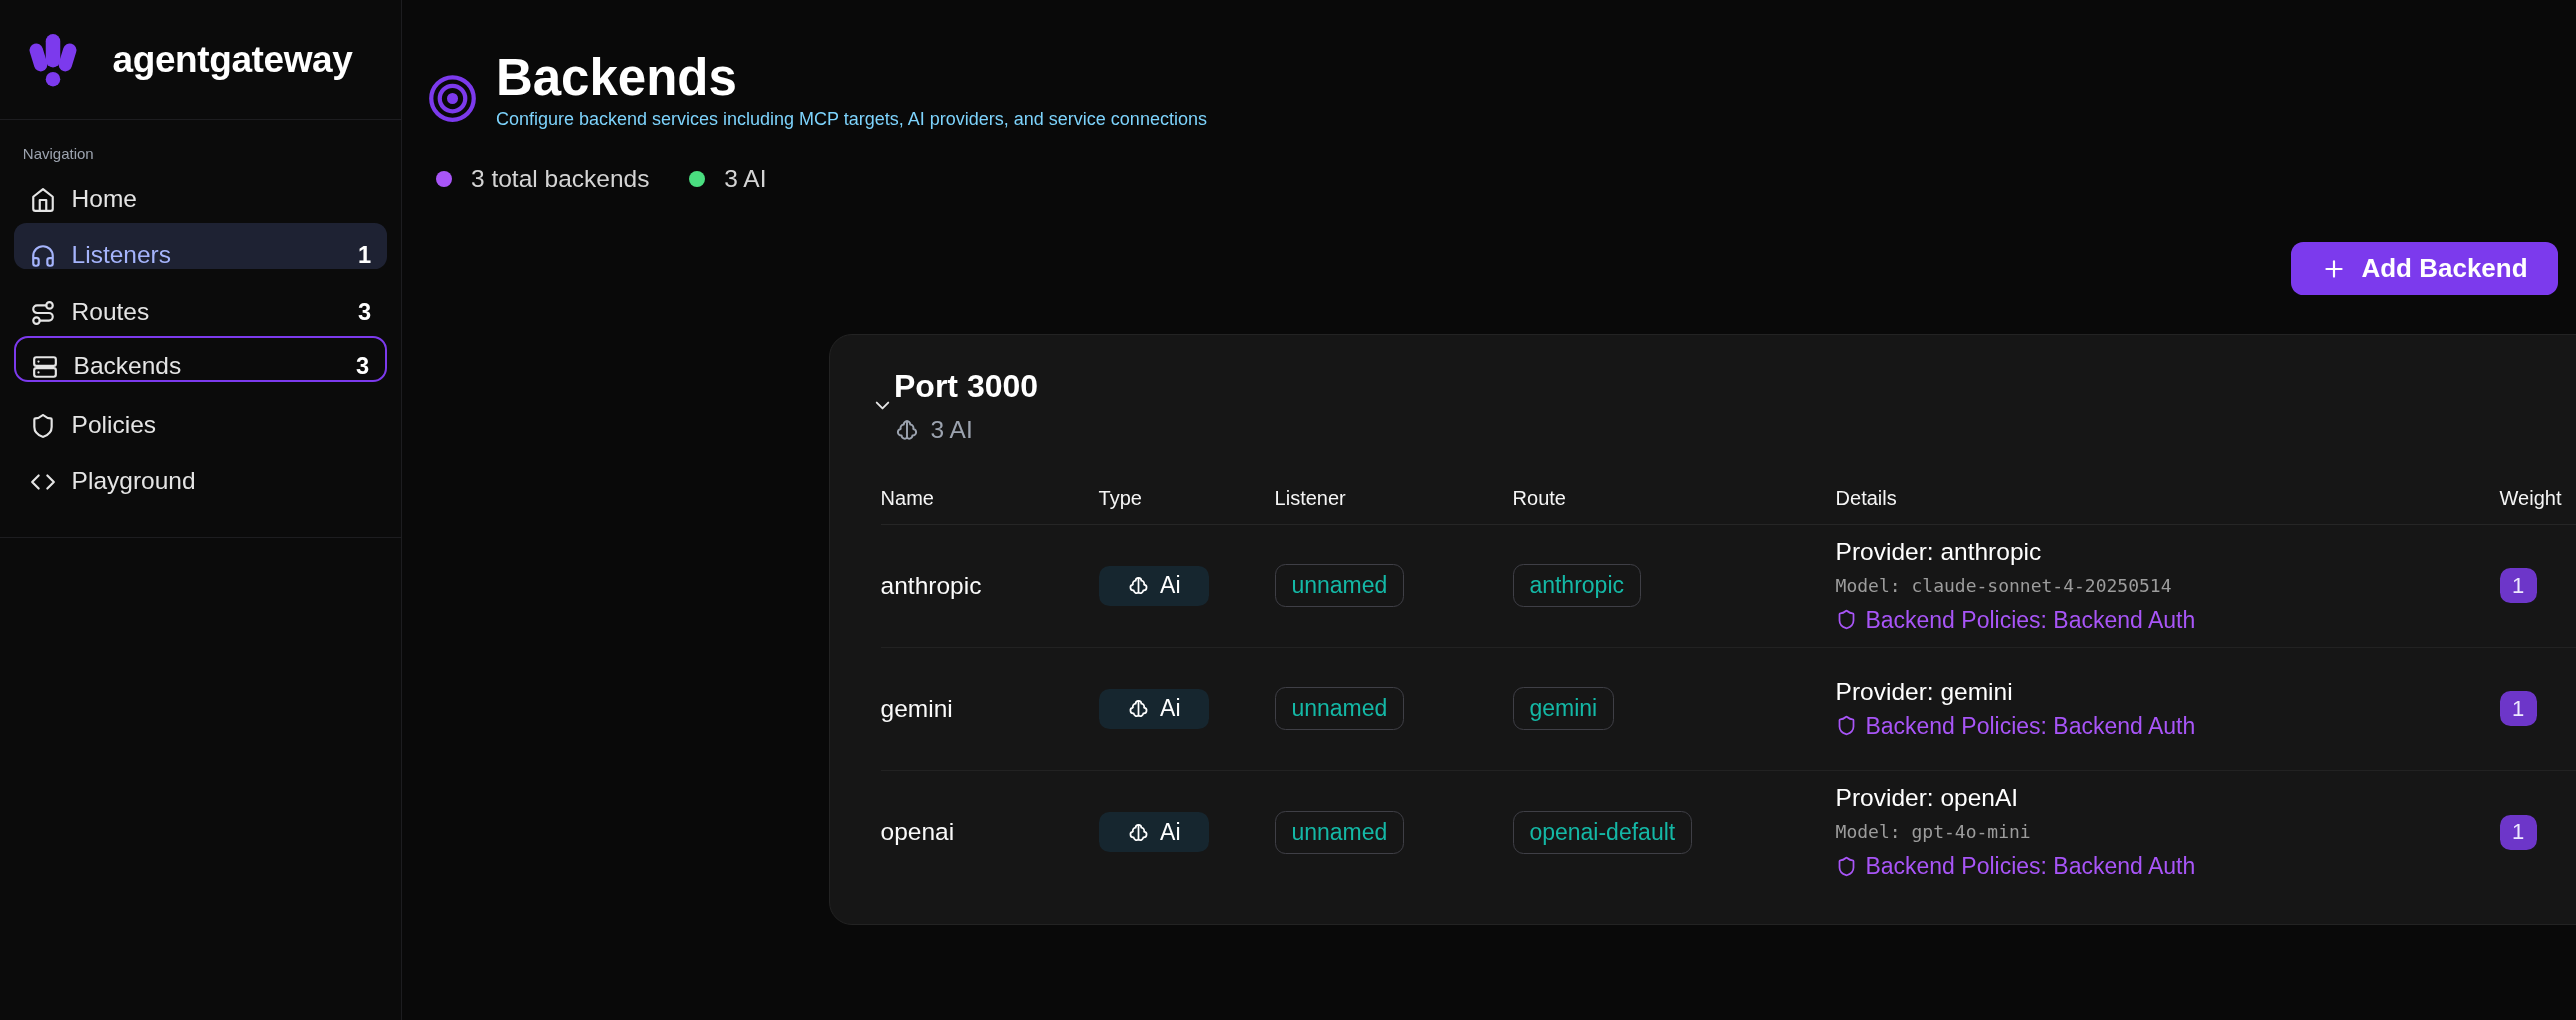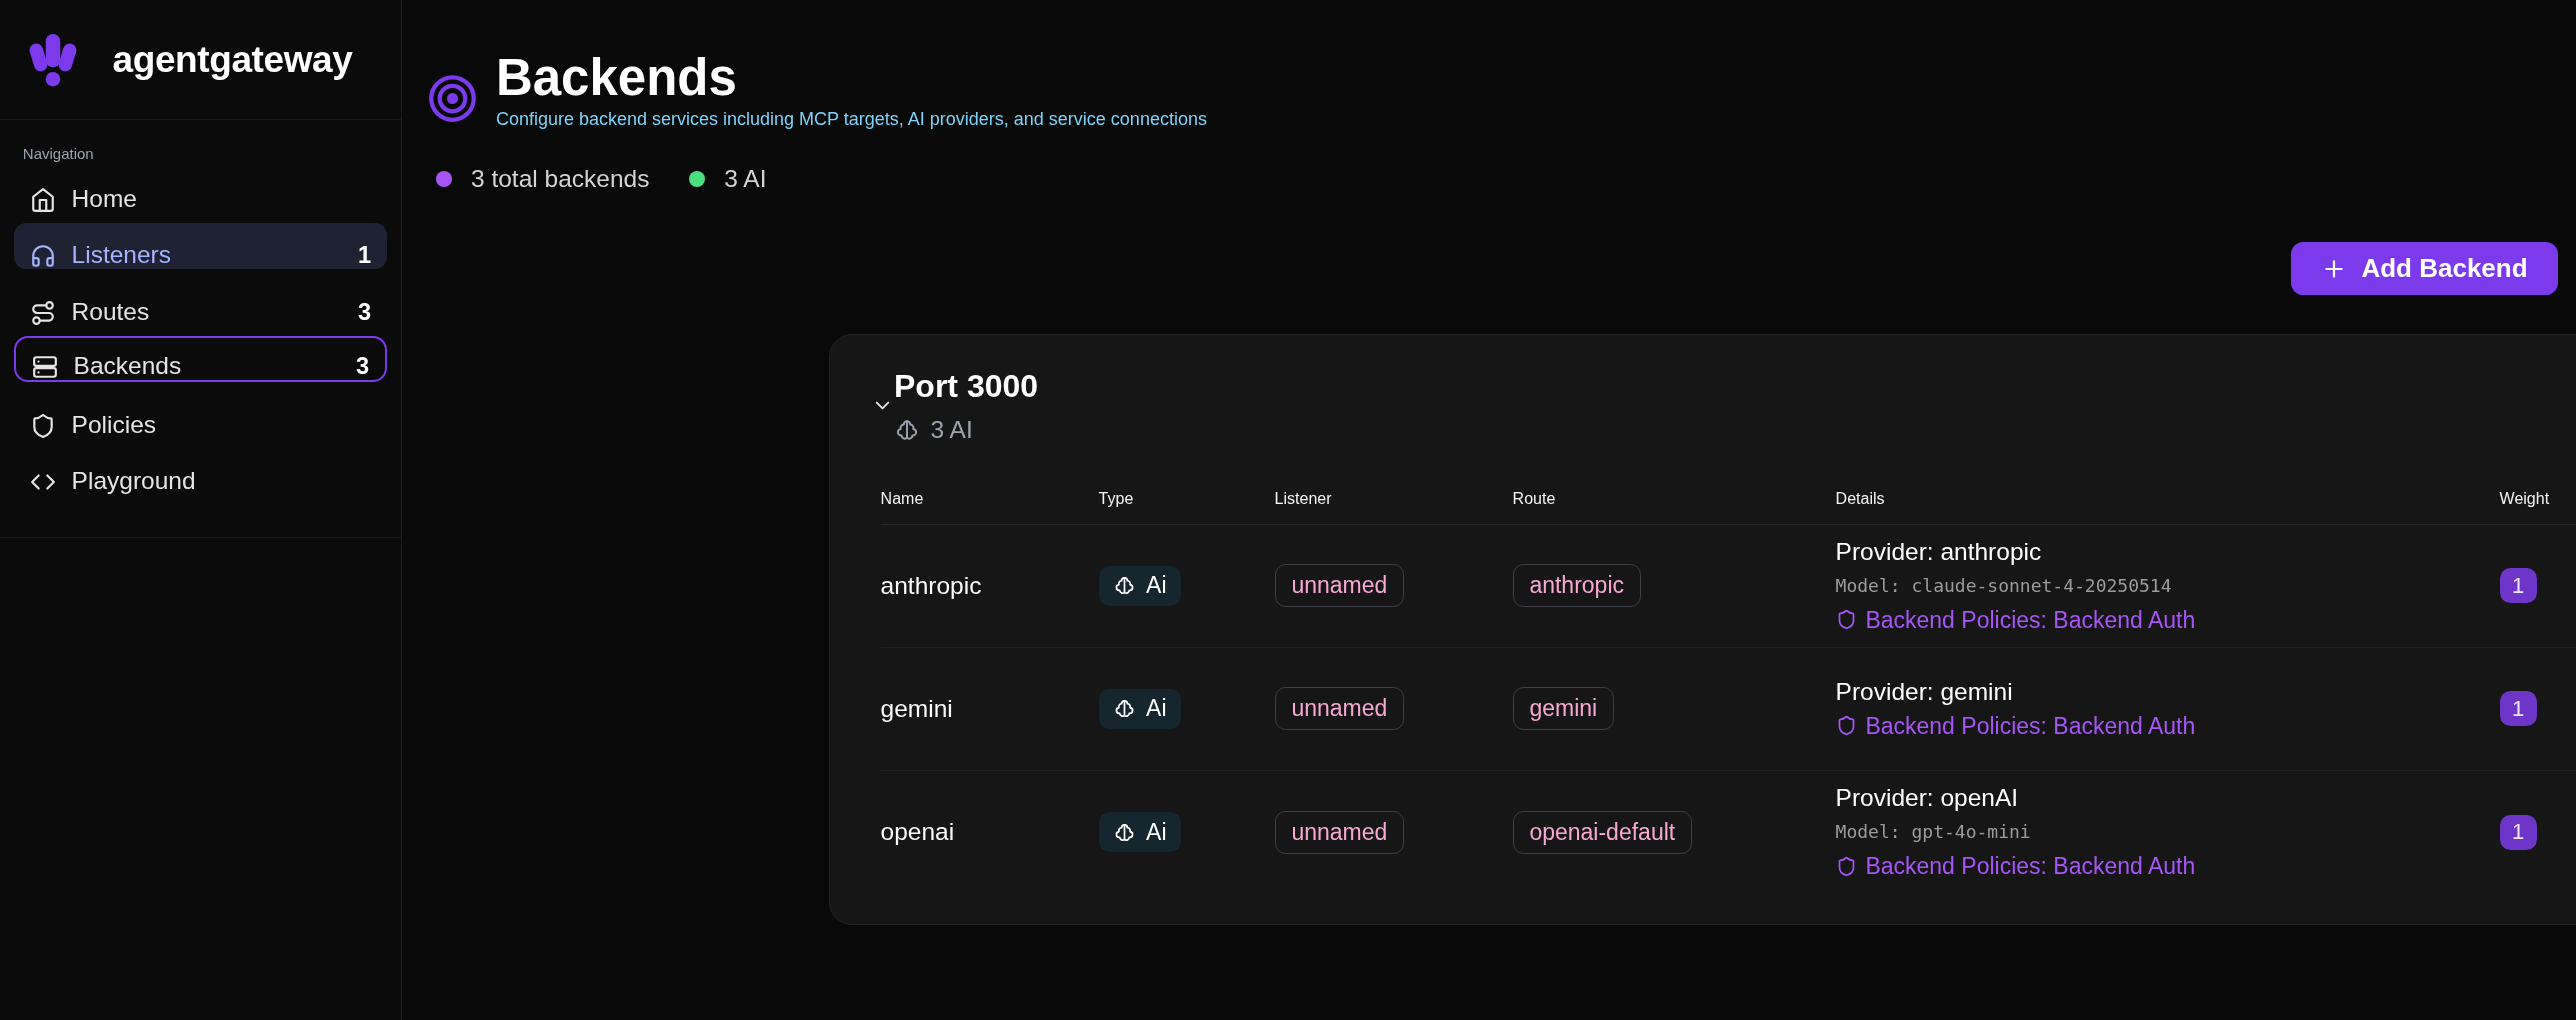--- a/index.html
+++ b/index.html
@@ -53,30 +53,30 @@
   .card-title { font-size:32px; font-weight:700; color:#fff; }
   .card-sub { display:flex; align-items:center; gap:10.5px; margin-top:10.5px;
               font-size:24.5px; color:#9ca3af; }
   .card-sub svg { width:26px; height:26px; stroke:#9ca3af; }
 
   
   .table { margin-top:30px; padding-left:9.6px; }
   .t-head, .t-row { display:grid;
     grid-template-columns:218px 176px 238px 323px 664px 166px 1fr; align-items:center; }
   .t-head { height:51px; border-bottom:0.9px solid #262626; }
-  .t-head .th { font-size:16px; font-weight:500; color:#f5f5f5; }
+  .t-head .th { font-size:20px; font-weight:500; color:#f5f5f5; }
   .t-row { height:123px; border-bottom:0.9px solid #222; }
   .t-row:last-child { border-bottom:none; }
   .cell.name { font-size:24.5px; color:#fafafa; }
   .ai-badge { display:inline-flex; align-items:center; gap:10.5px; height:40px;
-              padding:0 14px; background:#16262f; border-radius:10.5px;
+              padding:0 28px; background:#16262f; border-radius:10.5px;
               font-size:23px; color:#fff; }
   .ai-badge svg { width:23px; height:23px; stroke:#fff; }
   .outline-badge { display:inline-block; padding:7px 15.8px; border:0.9px solid #3f3f46;
-                   border-radius:10.5px; font-size:23px; color:#f9a8d4; }
+                   border-radius:10.5px; font-size:23px; color:#14b8a6; }
   .cell.details { line-height:34px; }
   .provider { font-size:24.5px; color:#ffffff; }
   .model { font-family:"DejaVu Sans Mono", monospace; font-size:18px; color:#9c9c9c; }
   .policy { display:flex; align-items:center; gap:8.8px; font-size:23px;
             color:var(--policy,#a855f7); }
   .policy svg { width:21px; height:21px; stroke:var(--policy,#a855f7); }
   .weight-badge { display:inline-flex; align-items:center; justify-content:center;
                   min-width:37px; height:35px; background:#6d36c9; border-radius:10.5px;
                   font-size:22px; color:#ede9fe; }
 </style>

